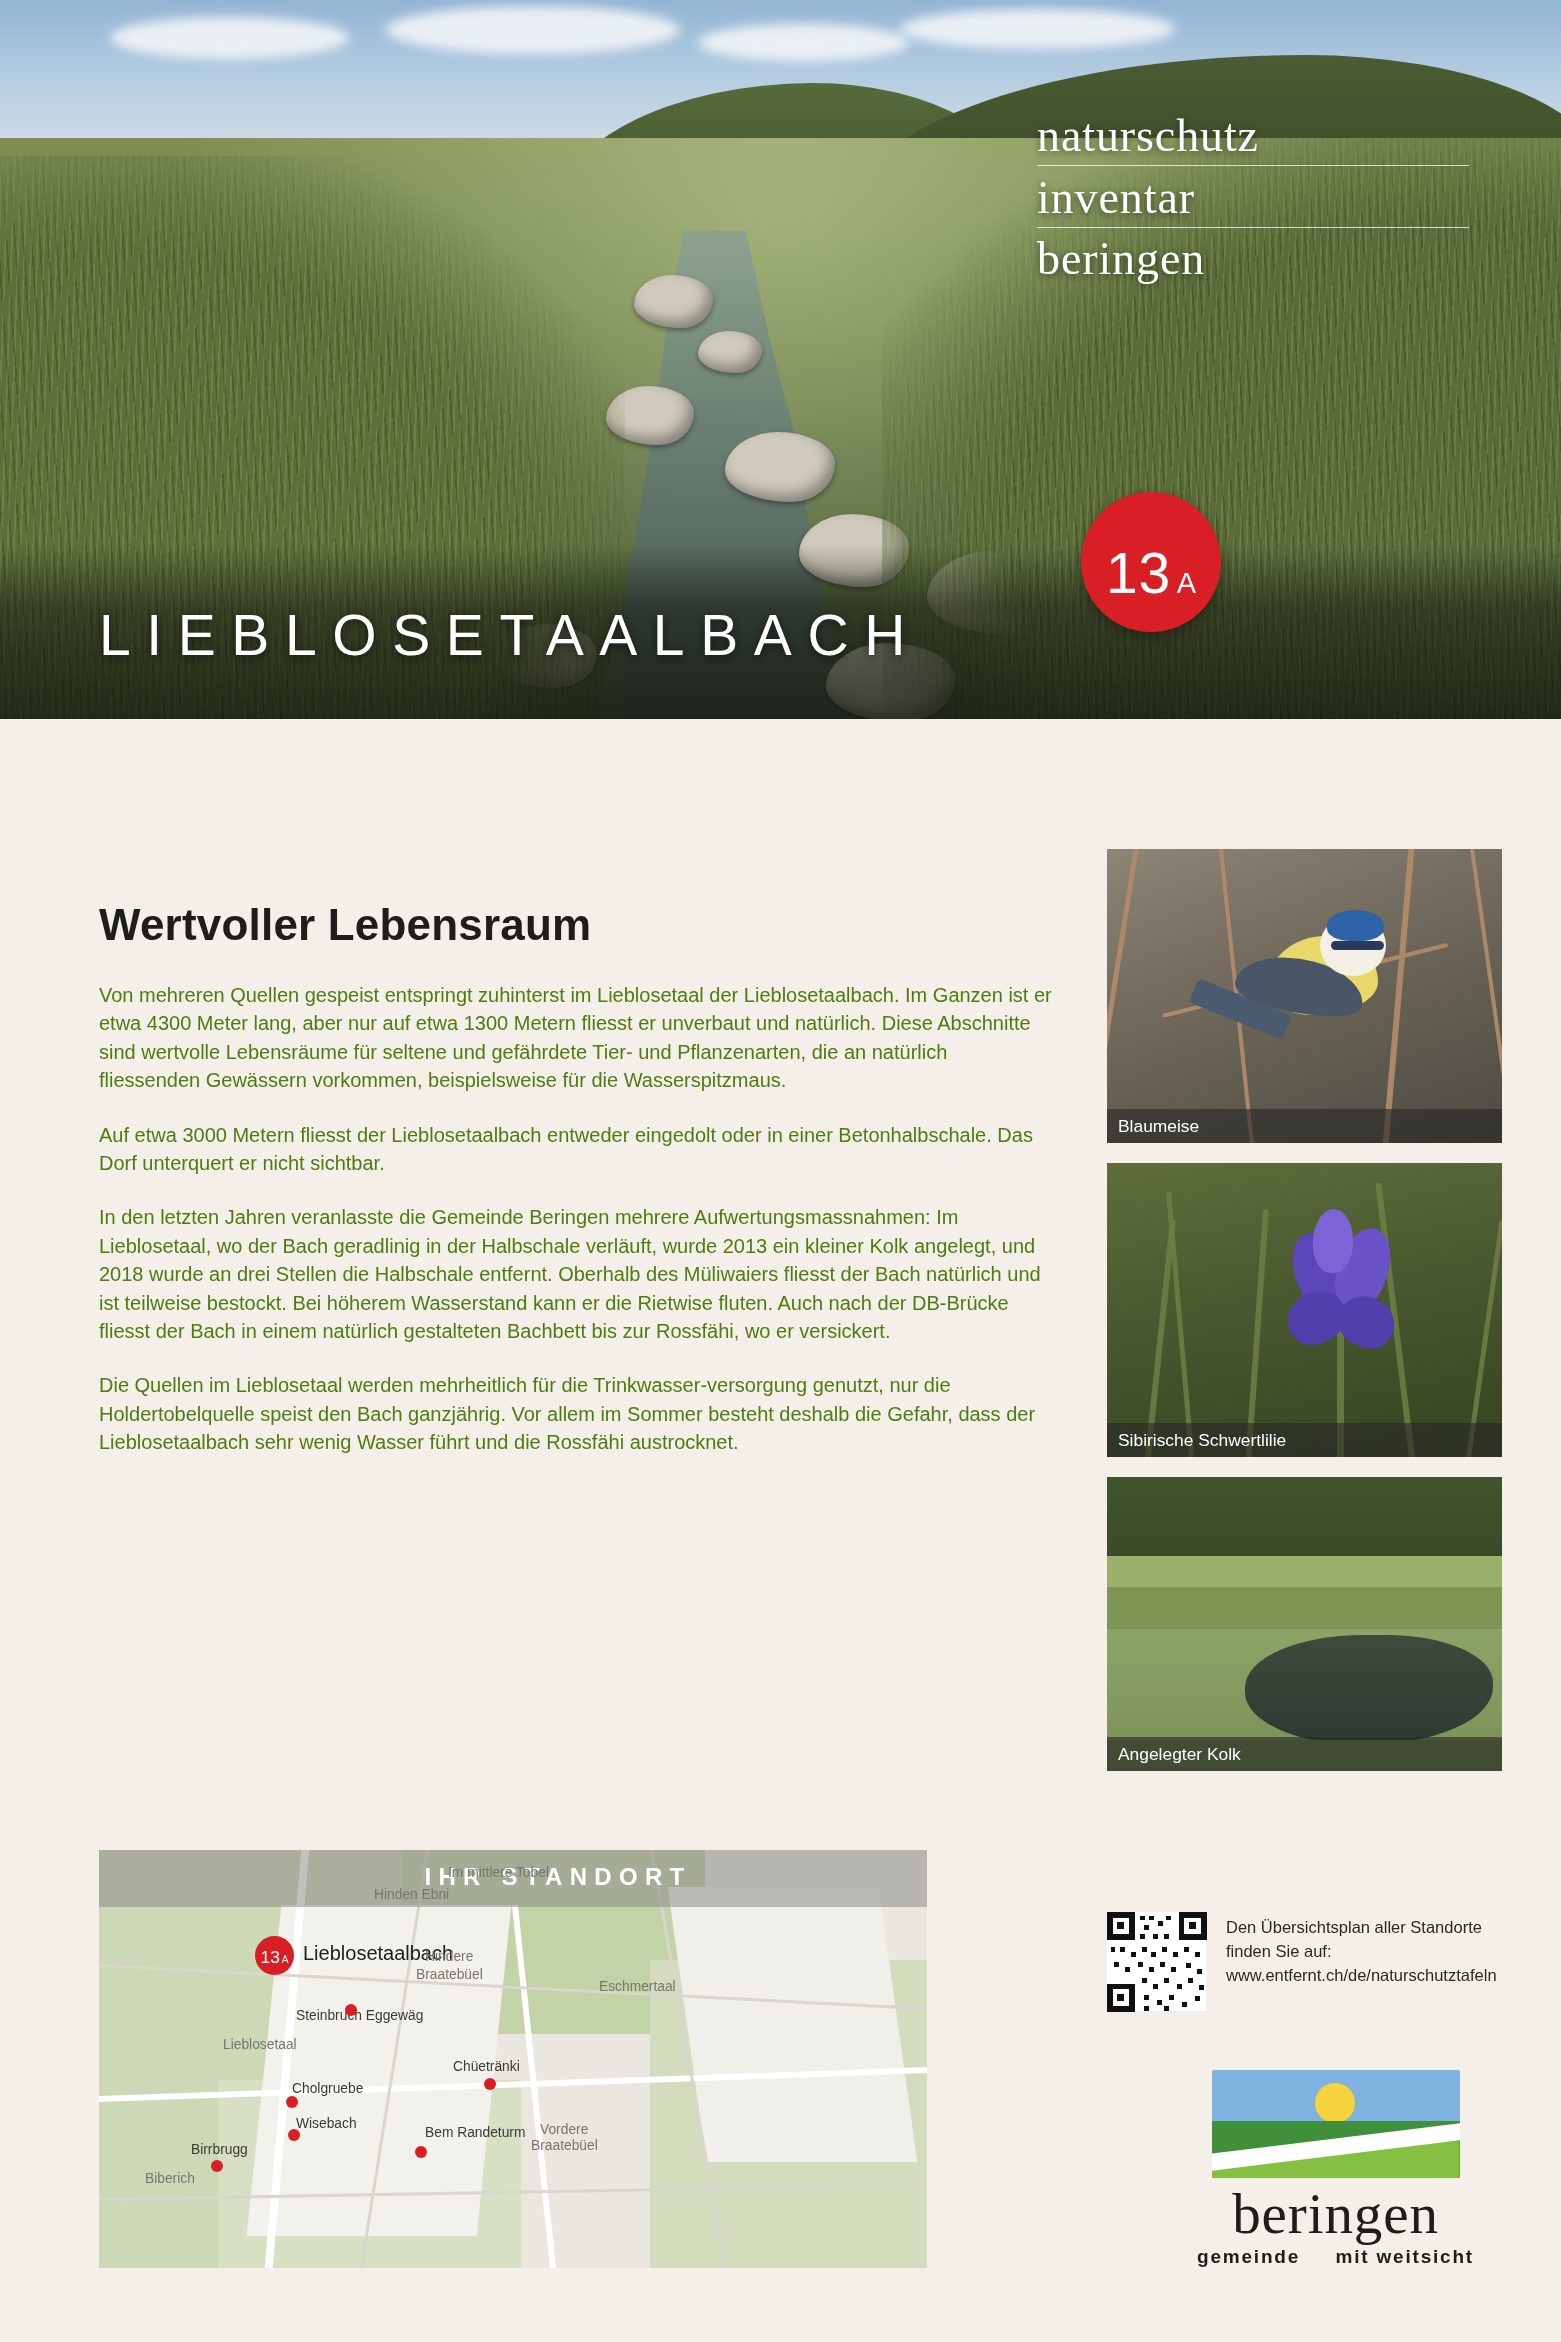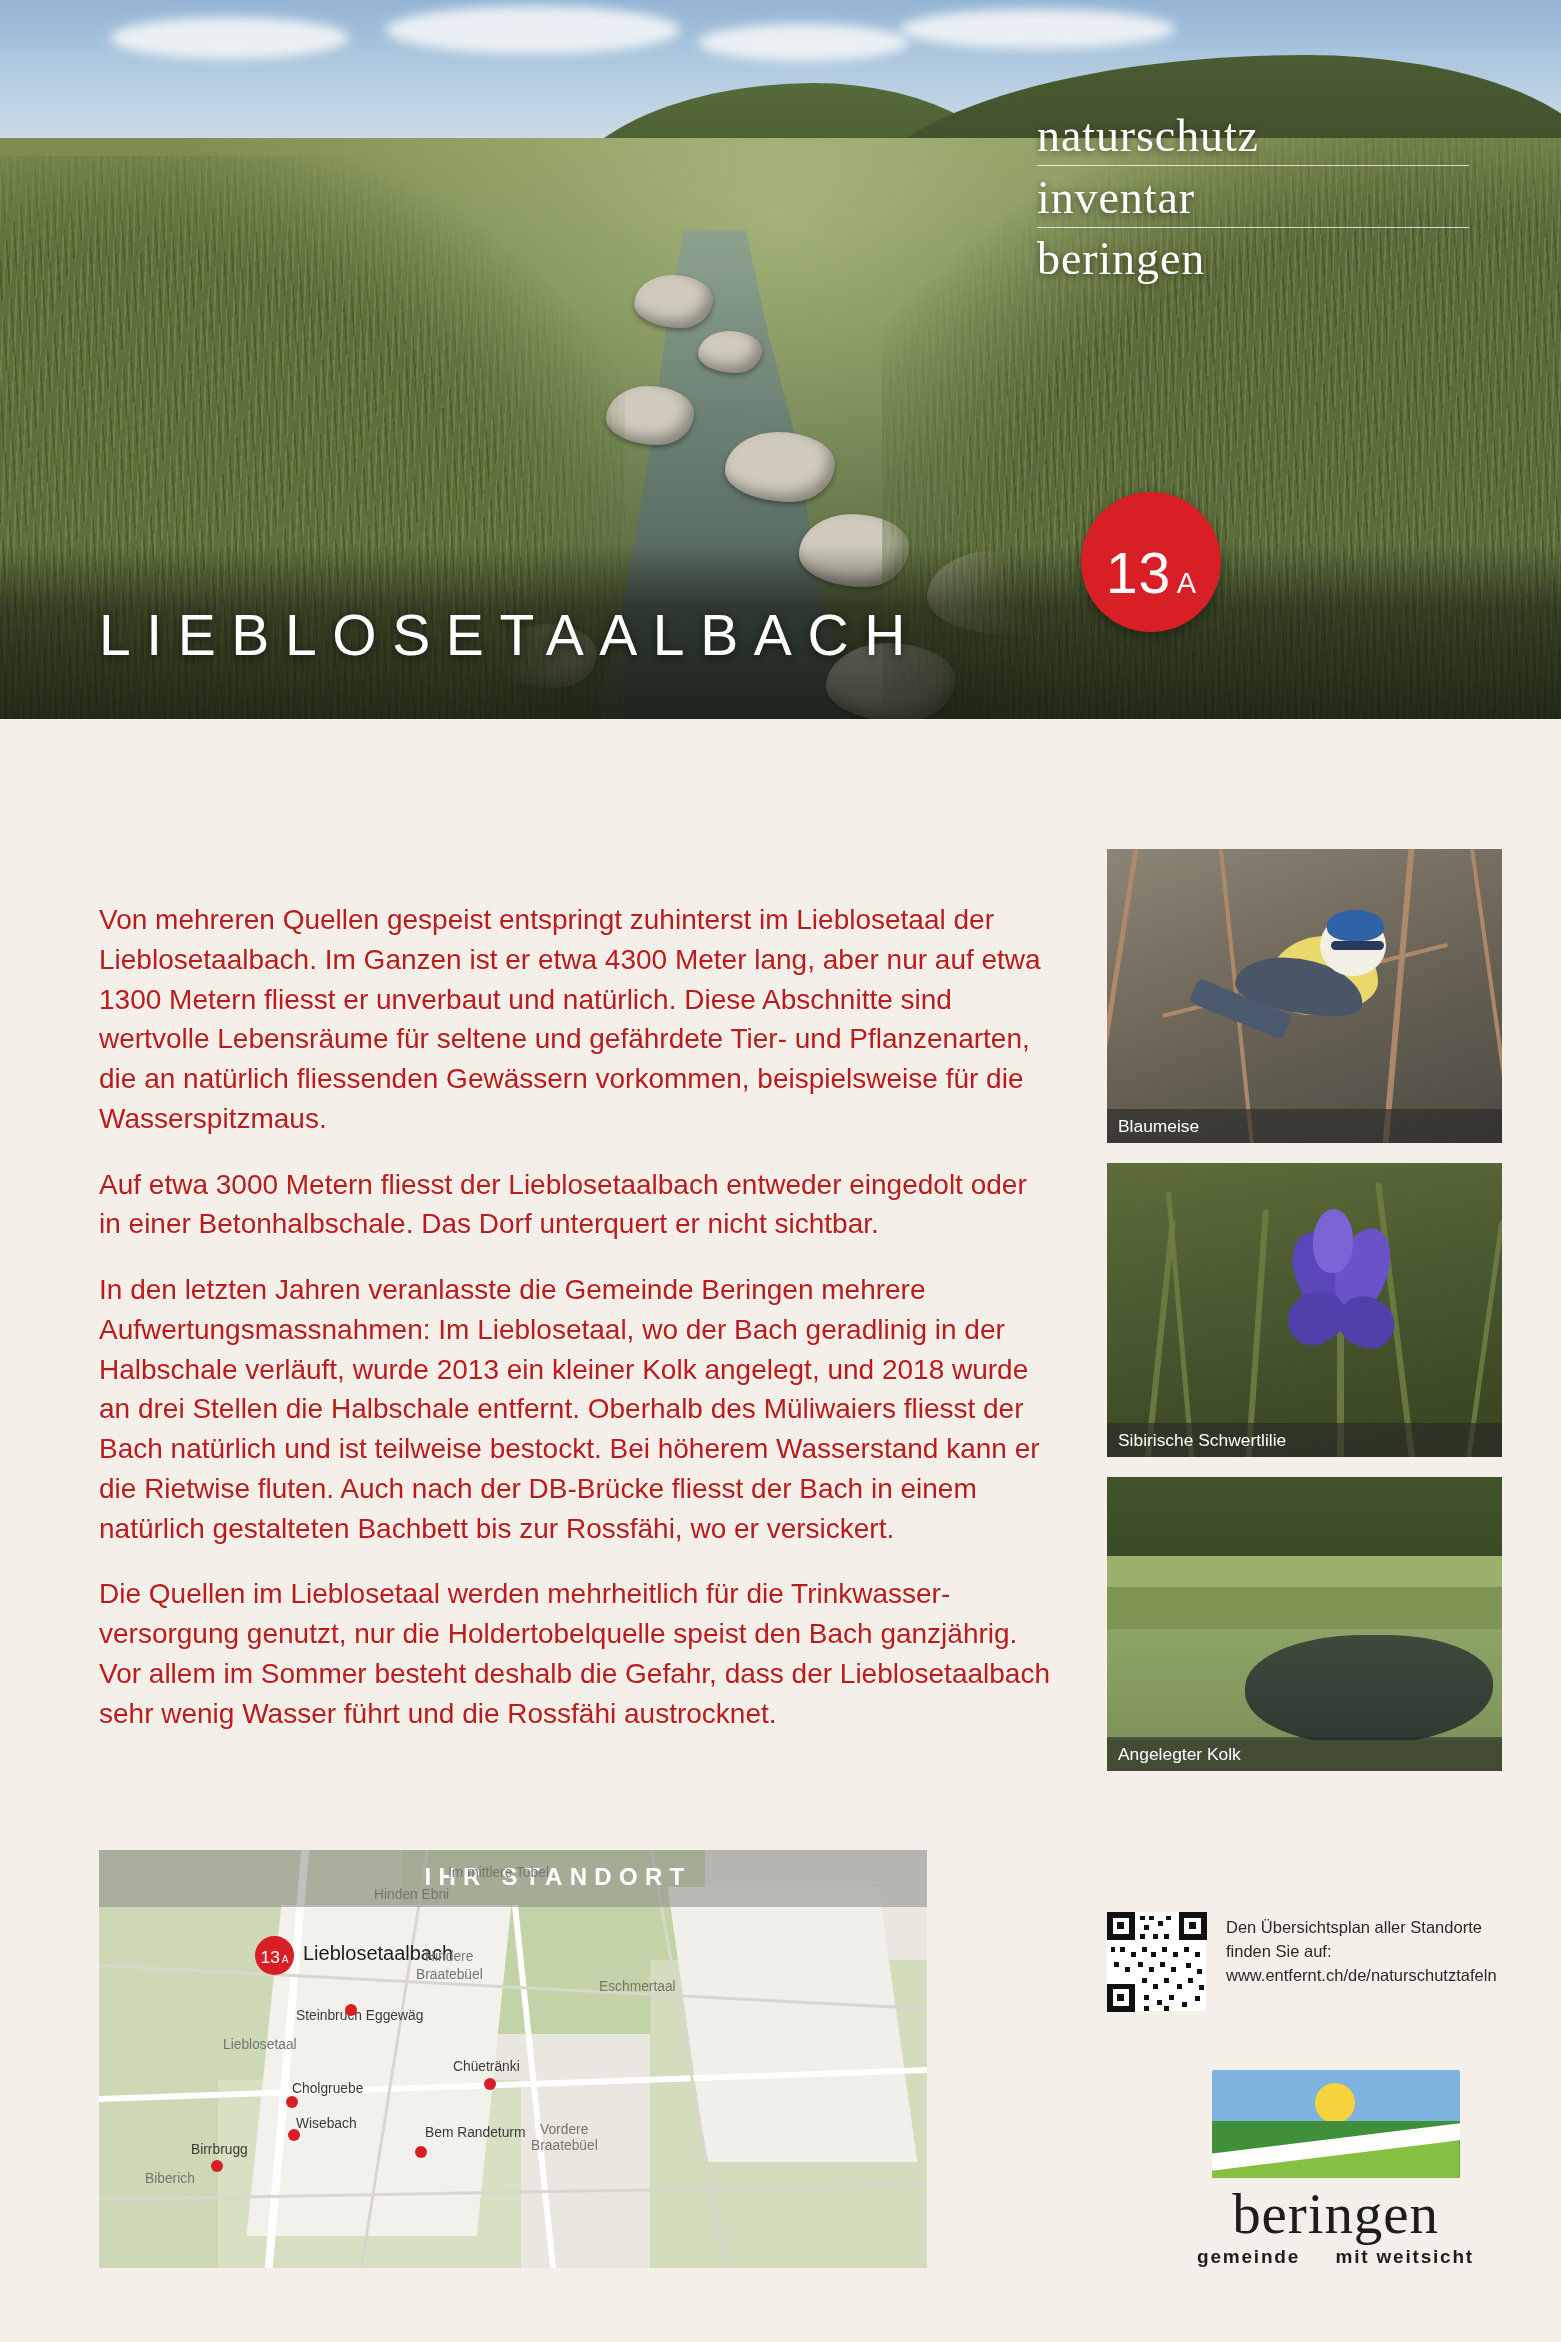--- a/index.html
+++ b/index.html
@@ -109,21 +109,21 @@
 
   
   .content { position: absolute; top: 849px; left: 0; width: 1561px; height: 1493px; }
 
   .left-col { position: absolute; left: 99px; top: 51px; width: 955px; }
   h1.section-title {
     font-size: 44px; font-weight: 700; color: #1d1d1b; margin: 0 0 31px 0;
     letter-spacing: 0.2px;
   }
   p.para {
-    font-size: 28px; line-height: 1.42; color: #b91c1c; margin: 0 0 26px 0;
+    font-size: 20px; line-height: 1.42; color: #4d7c0f; margin: 0 0 26px 0;
   }
 
   
   .map {
     position: absolute; left: 99px; top: 1001px; width: 828px; height: 418px;
     background: #e9e7df; overflow: hidden; border: 0;
   }
   .map-green-a { position: absolute; left: 0; top: 0; width: 386px; height: 418px; background: #cdd9b6; }
   .map-green-b { position: absolute; left: 303px; top: 0; width: 303px; height: 184px; background: #c3d3a8; }
   .map-green-c { position: absolute; left: 551px; top: 110px; width: 367px; height: 308px; background: #d3dcbc; }
@@ -241,20 +241,21 @@
     <span class="badge-num">13</span>
     <span class="badge-sub">A</span>
   </div>
 
   <div class="hero-title">LIEBLOSETAALBACH</div>
 </div>
 
 <div class="content">
 
   <div class="left-col">
+    <h1 class="section-title">Wertvoller Lebensraum</h1>
     <p class="para">Von mehreren Quellen gespeist entspringt zuhinterst im Lieblosetaal der Lieblosetaalbach. Im Ganzen ist er etwa 4300 Meter lang, aber nur auf etwa 1300 Metern fliesst er unverbaut und natürlich. Diese Abschnitte sind wertvolle Lebensräume für seltene und gefährdete Tier- und Pflanzenarten, die an natürlich fliessenden Gewässern vorkommen, beispielsweise für die Wasserspitzmaus.</p>
     <p class="para">Auf etwa 3000 Metern fliesst der Lieblosetaalbach entweder eingedolt oder in einer Betonhalbschale. Das Dorf unterquert er nicht sichtbar.</p>
     <p class="para">In den letzten Jahren veranlasste die Gemeinde Beringen mehrere Aufwertungsmassnahmen: Im Lieblosetaal, wo der Bach geradlinig in der Halbschale verläuft, wurde 2013 ein kleiner Kolk angelegt, und 2018 wurde an drei Stellen die Halbschale entfernt. Oberhalb des Müliwaiers fliesst der Bach natürlich und ist teilweise bestockt. Bei höherem Wasserstand kann er die Rietwise fluten. Auch nach der DB-Brücke fliesst der Bach in einem natürlich gestalteten Bachbett bis zur Rossfähi, wo er versickert.</p>
     <p class="para">Die Quellen im Lieblosetaal werden mehrheitlich für die Trinkwasser-versorgung genutzt, nur die Holdertobelquelle speist den Bach ganzjährig. Vor allem im Sommer besteht deshalb die Gefahr, dass der Lieblosetaalbach sehr wenig Wasser führt und die Rossfähi austrocknet.</p>
   </div>
 
   <div class="map">
     <div class="map-green-a"></div>
     <div class="map-green-b"></div>
     <div class="map-green-c"></div>

